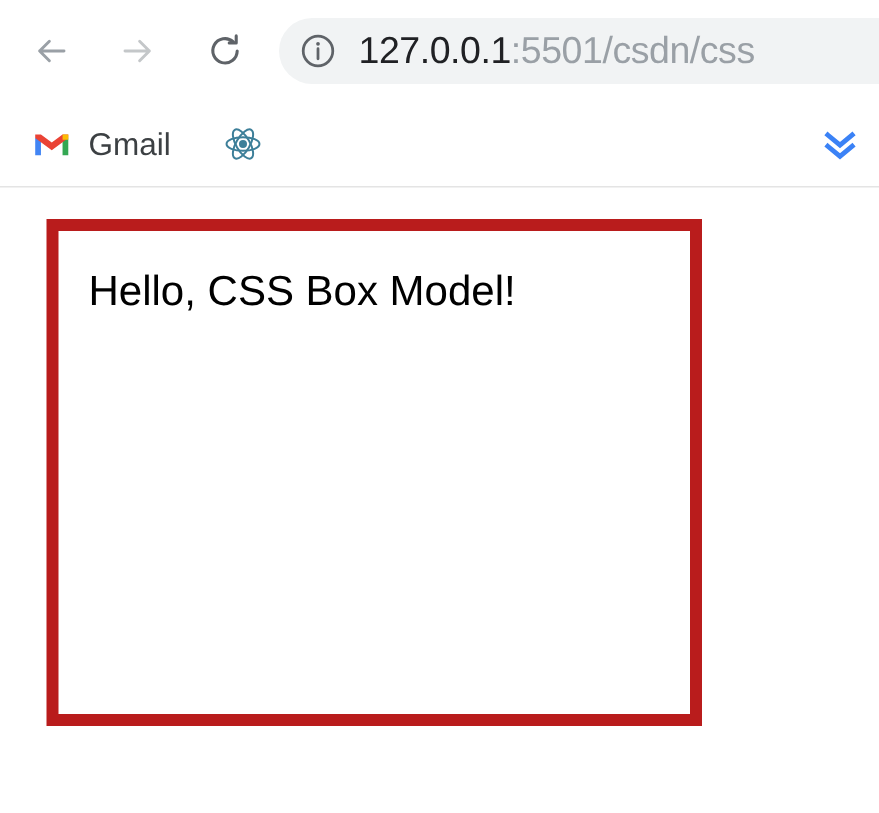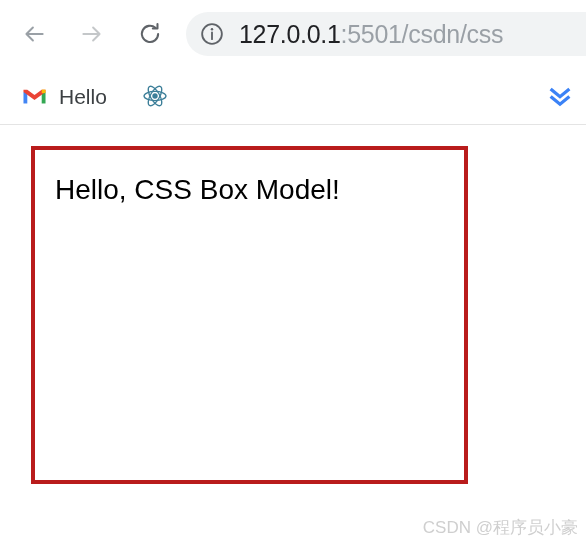--- a/index.html
+++ b/index.html
@@ -129,21 +129,21 @@
     height: 416px;
     background: #ffffff;
   }
 
   .box-model-demo {
     position: absolute;
     left: 31px;
     top: 20px;
     width: 437px;
     height: 338px;
-    border: 4px solid #b91c1c;
+    border: 8px solid #b91c1c;
     box-sizing: border-box;
     background: #ffffff;
   }
   .box-text {
     position: absolute;
     left: 20px;
     top: 26px;
     font-size: 28px;
     color: #000000;
     white-space: nowrap;
@@ -203,21 +203,21 @@
     <div class="bookmark">
       <span class="bm-icon">
         <svg width="27" height="27" viewBox="0 0 24 24">
           <path d="M2.2 6.0 L2.2 18.2 L5.6 18.2 L5.6 9.6 L12 14.3 L18.4 9.6 L18.4 18.2 L21.8 18.2 L21.8 6.0" fill="#ffffff"></path>
           <path d="M2.2 18.2 L2.2 8.0 L5.6 8.0 L5.6 18.2 Z" fill="#4285f4"></path>
           <path d="M18.4 18.2 L18.4 8.0 L21.8 8.0 L21.8 18.2 Z" fill="#34a853"></path>
           <path d="M2.2 8.0 L2.2 5.9 L5.6 5.9 L12 10.7 L18.4 5.9 L21.8 5.9 L21.8 8.0 L12 15.2 Z" fill="#ea4335"></path>
           <path d="M18.4 5.9 L21.8 5.9 L21.8 9.0 L18.4 9.0 Z" fill="#fbbc04"></path>
         </svg>
       </span>
-      <span class="bm-label">Hello</span>
+      <span class="bm-label">Gmail</span>
     </div>
 
 
     <div class="bookmark">
       <span class="bm-icon">
         <svg width="28" height="28" viewBox="0 0 24 24">
           <g fill="none" stroke="#3d7f99" stroke-width="1.15">
             <ellipse cx="12" cy="12" rx="9.4" ry="3.9"></ellipse>
             <ellipse cx="12" cy="12" rx="9.4" ry="3.9" transform="rotate(60 12 12)"></ellipse>
             <ellipse cx="12" cy="12" rx="9.4" ry="3.9" transform="rotate(120 12 12)"></ellipse>
@@ -235,14 +235,13 @@
     </div>
   </div>
 </div>
 
 <div class="page-viewport">
 
   <div class="box-model-demo">
     <div class="box-text">Hello, CSS Box Model!</div>
   </div>
 
-  <div class="watermark">CSDN @程序员小豪</div>
 </div>
 
 </body></html>

